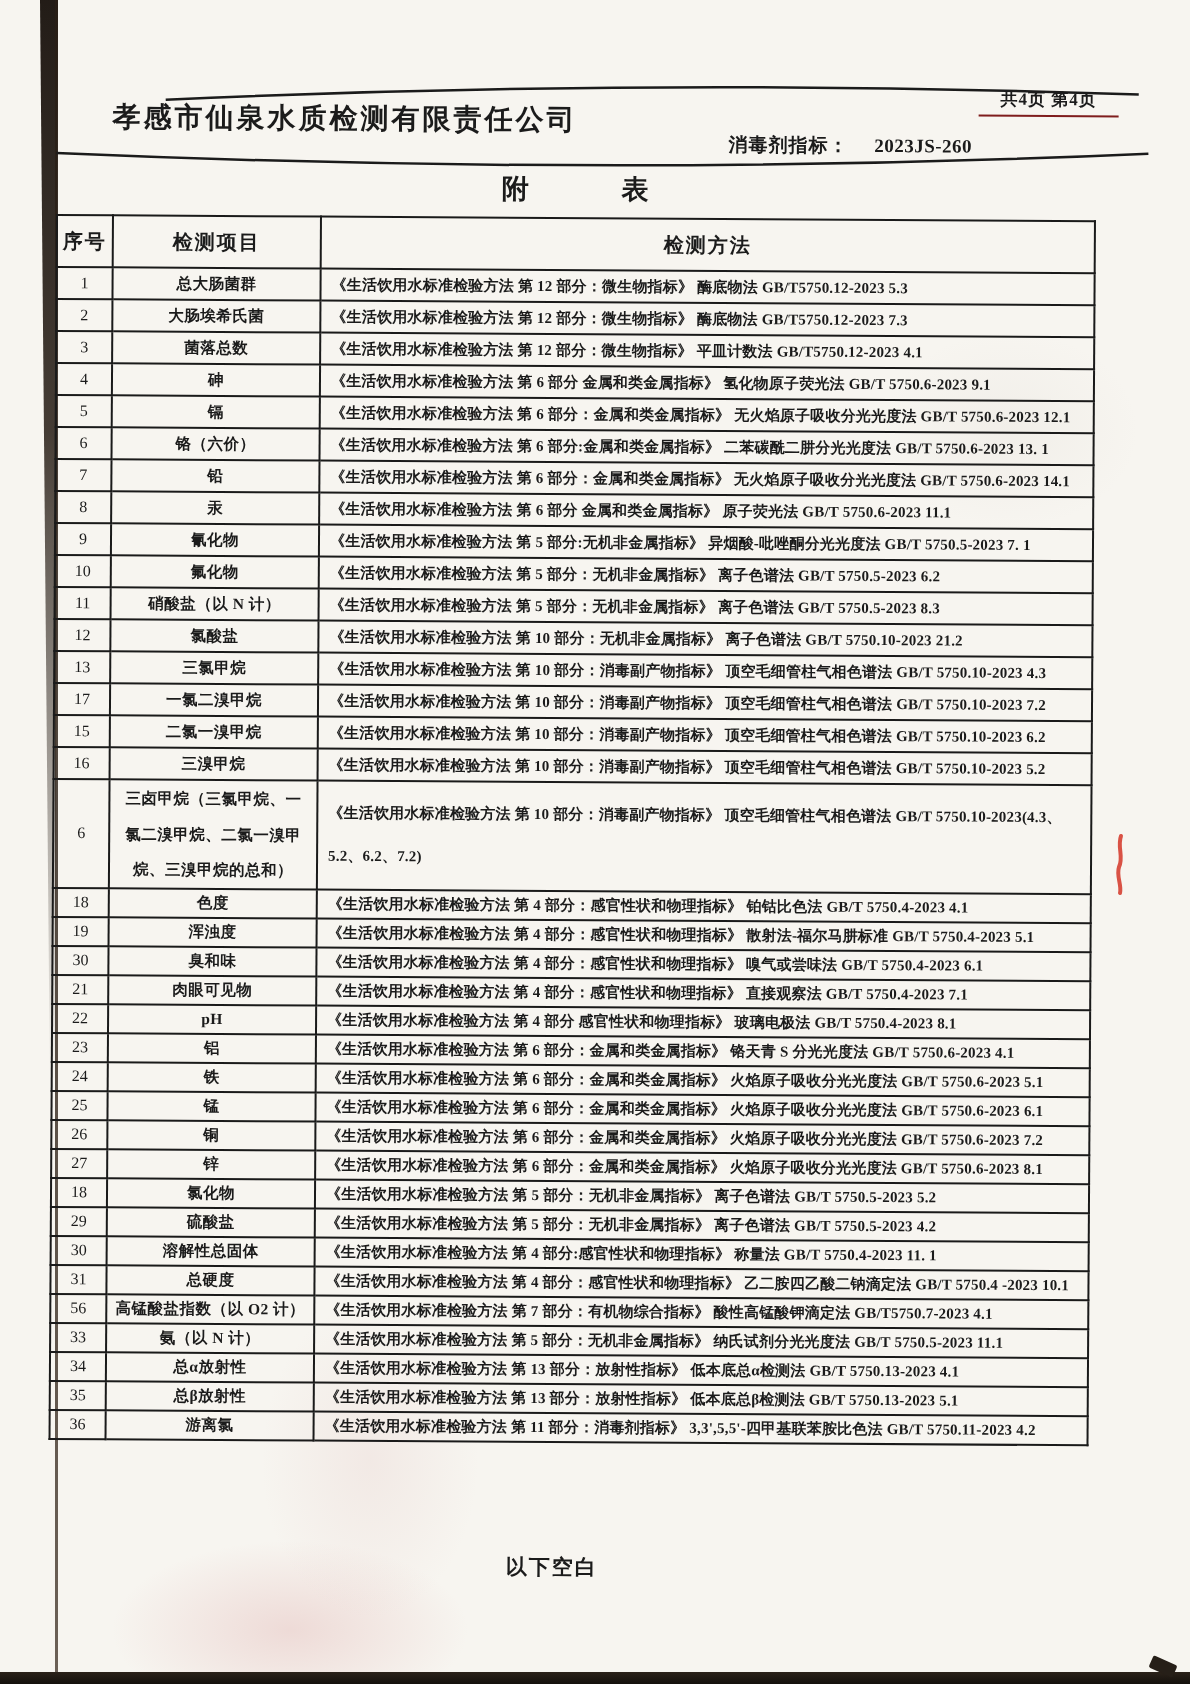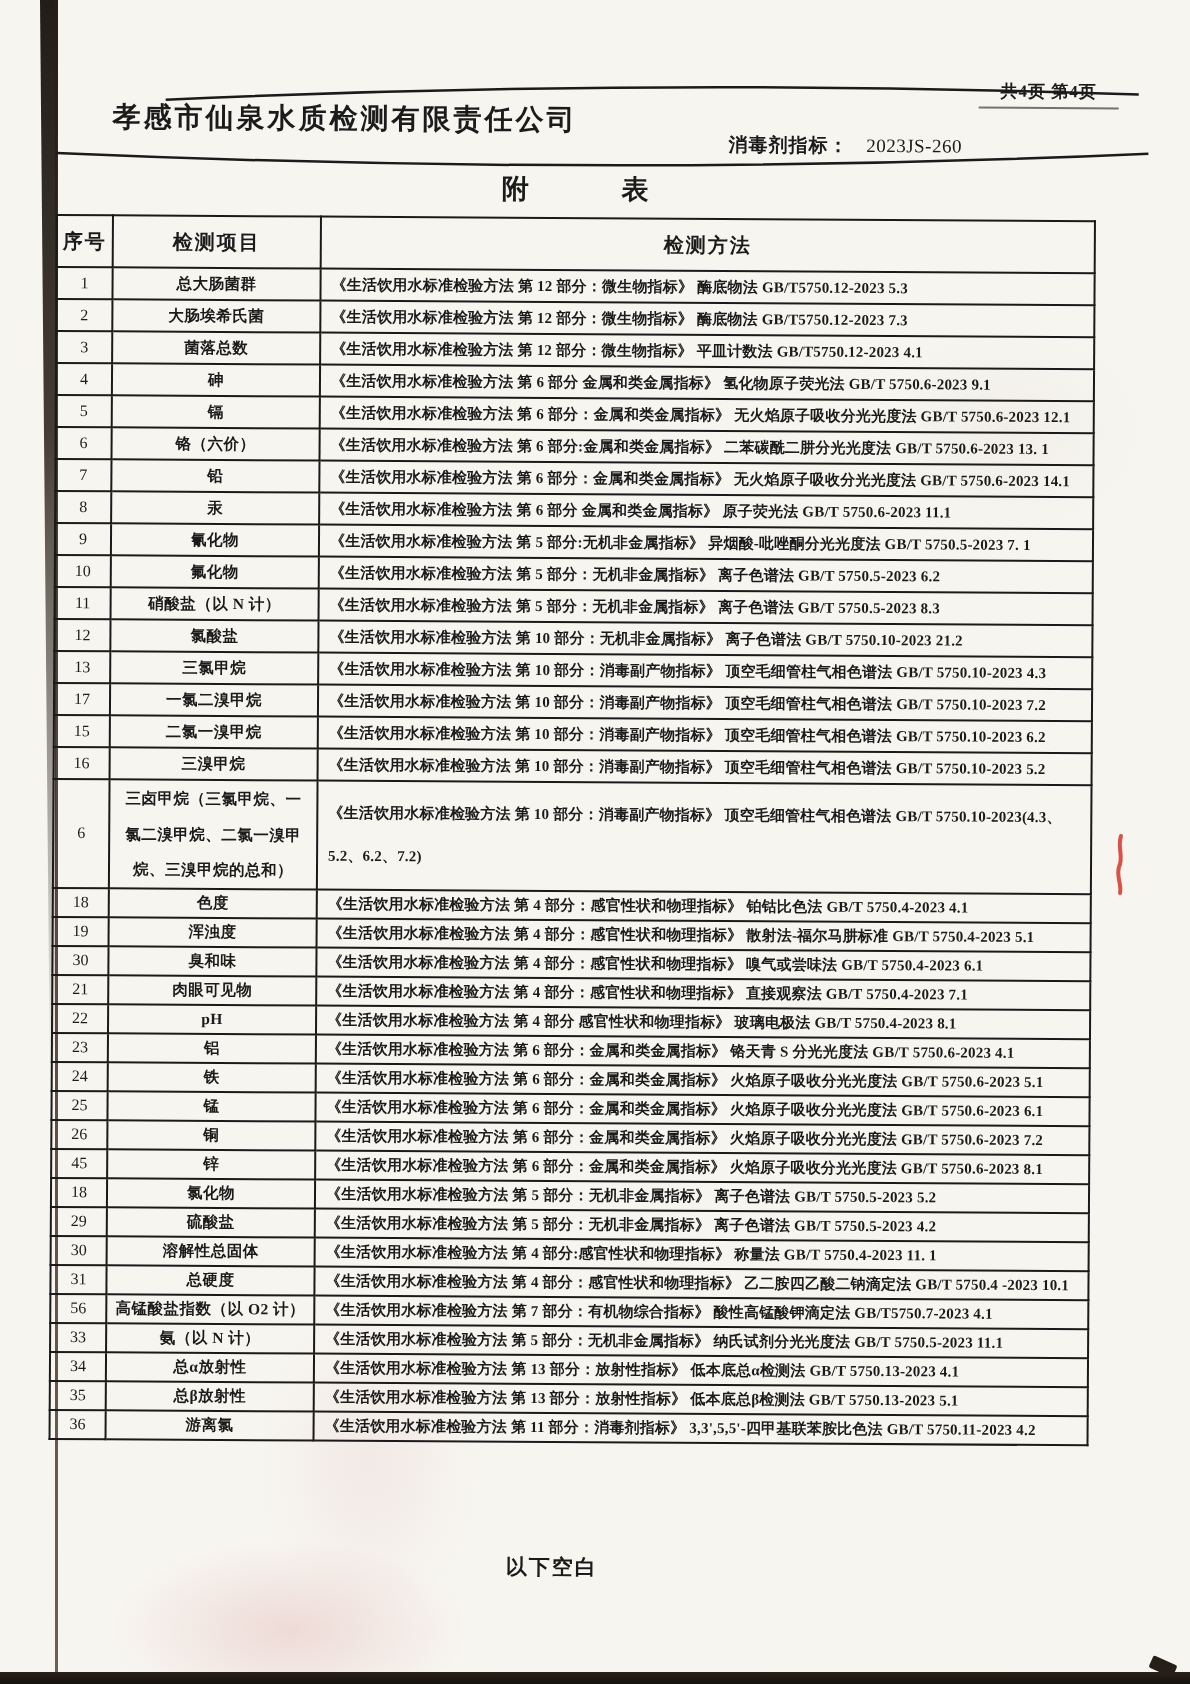--- a/index.html
+++ b/index.html
@@ -34,33 +34,33 @@
   .smudge-c{position:absolute;left:880px;top:330px;width:260px;height:200px;
     background:radial-gradient(ellipse at 50% 50%, rgba(190,180,170,.10), rgba(190,180,170,0) 70%);}
   .red-mark{position:absolute;left:1112px;top:833px;}
 
   .sheet{position:absolute;left:0;top:0;width:1190px;height:1684px;
     transform:rotate(.35deg);transform-origin:60px 214px;}
 
   
   .rules-svg{position:absolute;left:0;top:0;}
   .page-count{
-    position:absolute;left:978px;top:74px;width:140px;
+    position:absolute;left:978px;top:82px;width:140px;
     font-size:17px;font-weight:700;text-align:center;
-    border-bottom:2px solid #737373;padding-bottom:4px;letter-spacing:1px;
+    border-bottom:2px solid #7f1d1d;padding-bottom:4px;letter-spacing:1px;
   }
   .company{
     position:absolute;left:112px;top:98px;
     font-size:28px;font-weight:700;letter-spacing:3px;
     font-family:"Liberation Sans","DejaVu Sans",sans-serif;
   }
   .report-line{
     position:absolute;left:728px;top:128px;font-size:19px;font-weight:700;letter-spacing:1px;
   }
-  .report-line .num{font-weight:400;letter-spacing:.5px;margin-left:12px;}
+  .report-line .num{font-weight:700;letter-spacing:.5px;margin-left:20px;}
   .doc-title{
     position:absolute;left:0;top:168px;width:1150px;text-align:center;
     font-size:27px;font-weight:700;
   }
   .doc-title .t2{margin-left:86px;}
 
   
   table.main{
     position:absolute;left:56px;top:214px;width:1040px;
     border-collapse:collapse;table-layout:fixed;
@@ -282,21 +282,21 @@
       <td class="c-method">《生活饮用水标准检验方法 第 6 部分：金属和类金属指标》 火焰原子吸收分光光度法 GB/T 5750.6-2023 6.1</td>
     </tr>
 
     <tr>
       <td class="c-no">26</td>
       <td class="c-item">铜</td>
       <td class="c-method">《生活饮用水标准检验方法 第 6 部分：金属和类金属指标》 火焰原子吸收分光光度法 GB/T 5750.6-2023 7.2</td>
     </tr>
 
     <tr>
-      <td class="c-no">45</td>
+      <td class="c-no">27</td>
       <td class="c-item">锌</td>
       <td class="c-method">《生活饮用水标准检验方法 第 6 部分：金属和类金属指标》 火焰原子吸收分光光度法 GB/T 5750.6-2023 8.1</td>
     </tr>
 
     <tr>
       <td class="c-no">18</td>
       <td class="c-item">氯化物</td>
       <td class="c-method">《生活饮用水标准检验方法 第 5 部分：无机非金属指标》 离子色谱法 GB/T 5750.5-2023 5.2</td>
     </tr>
 

